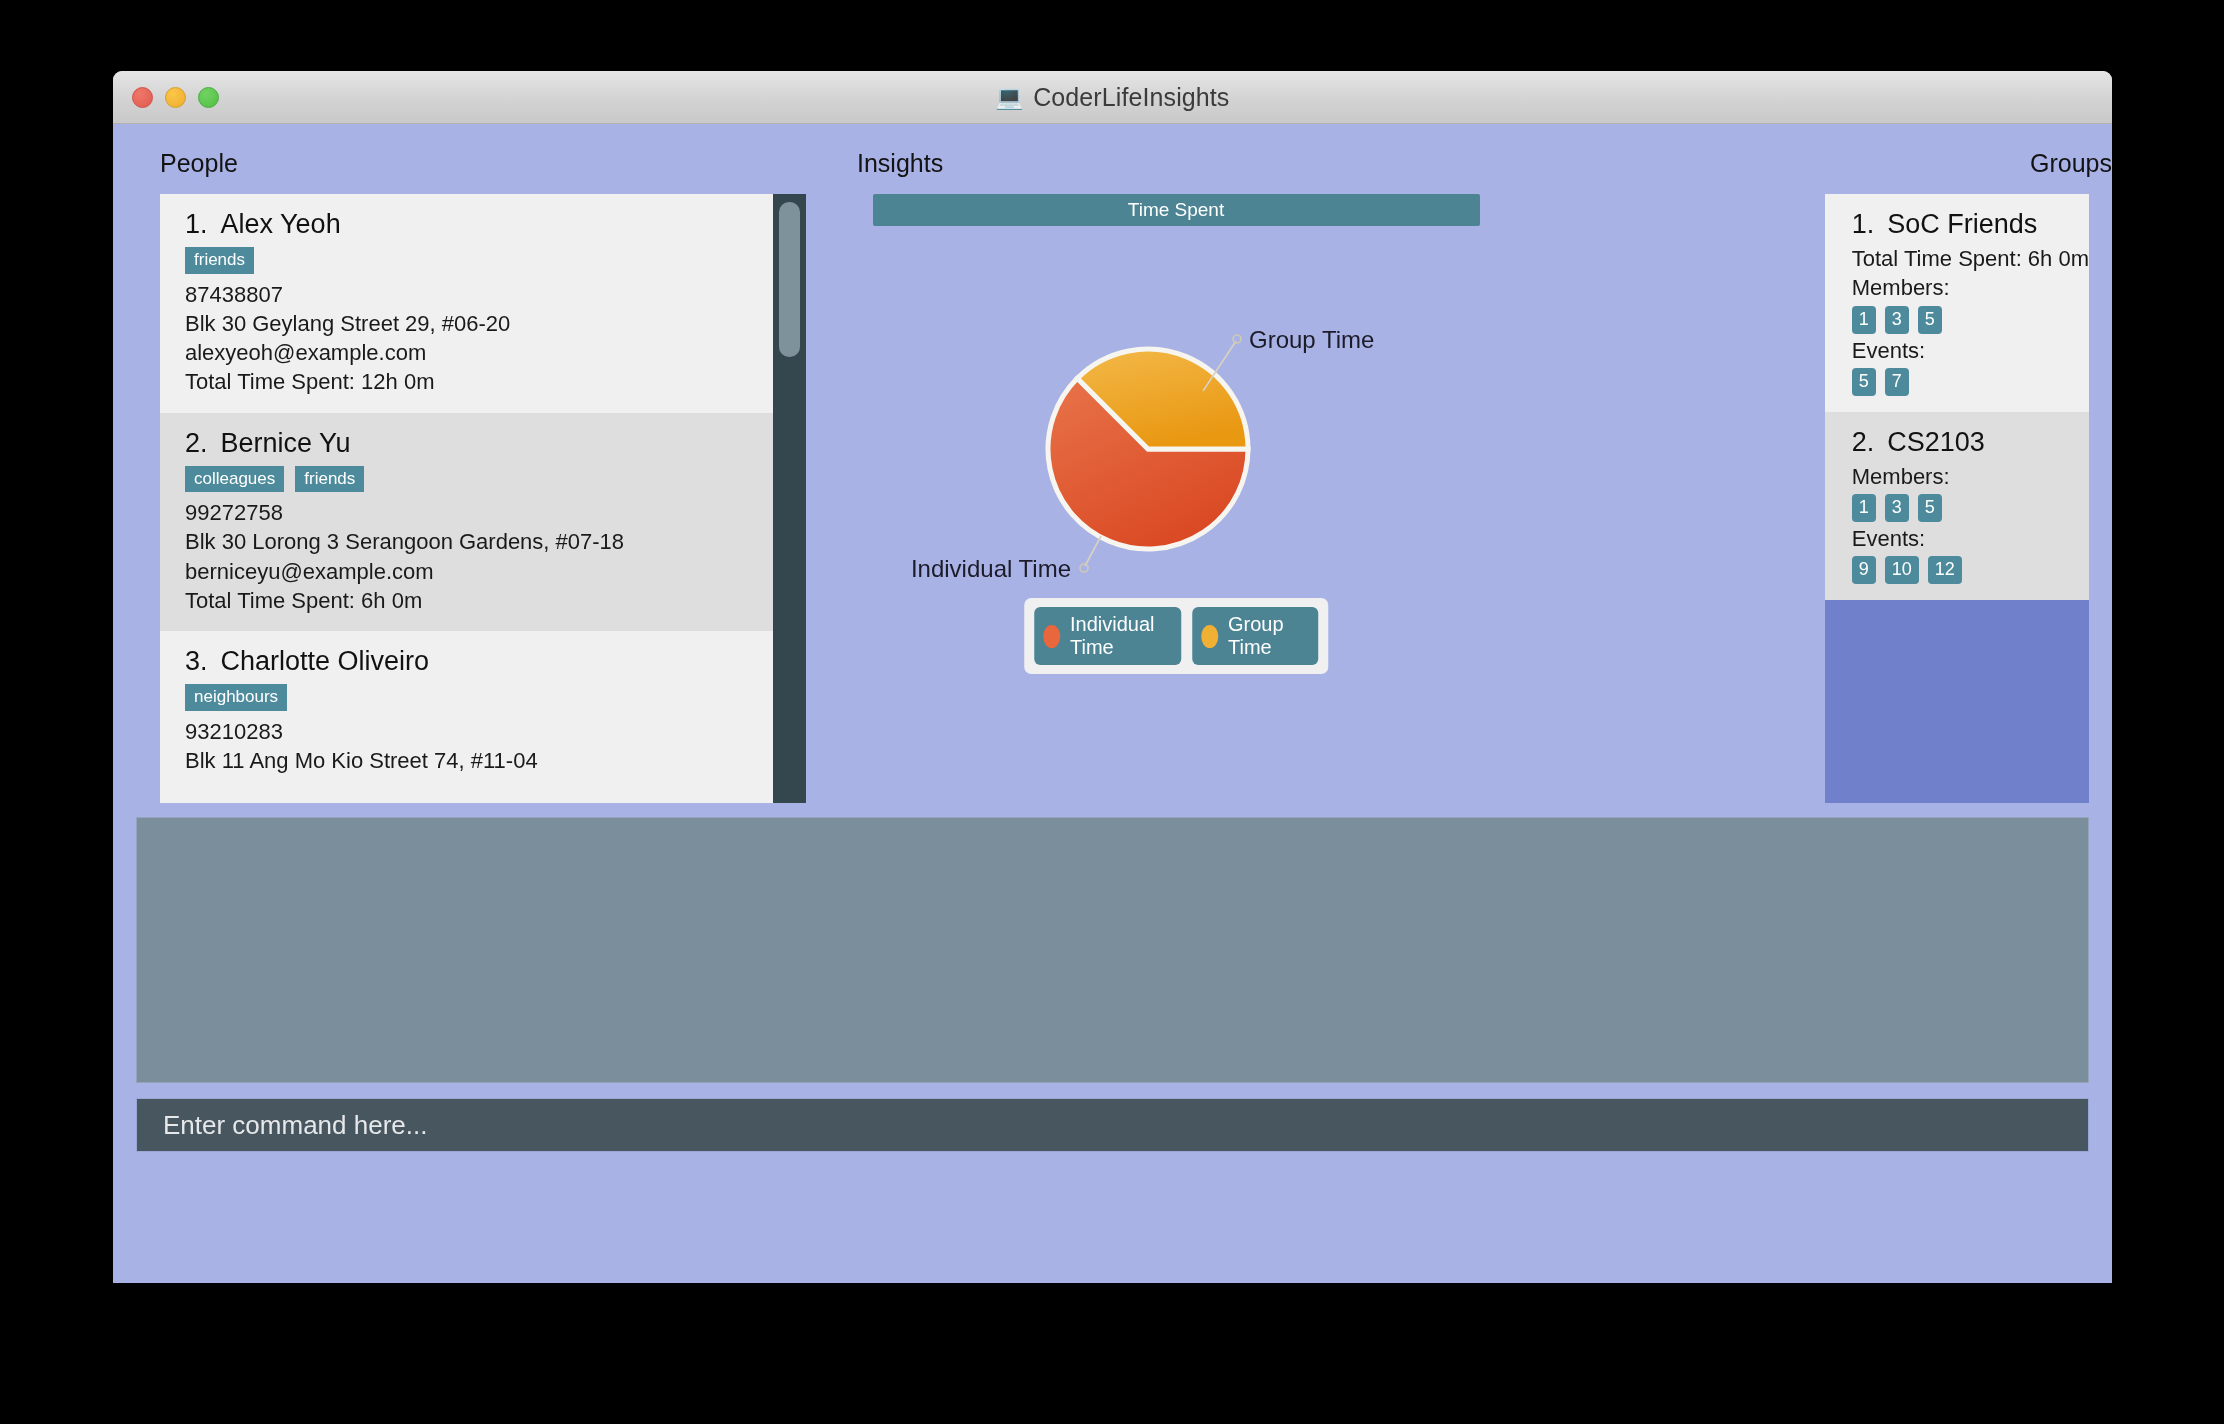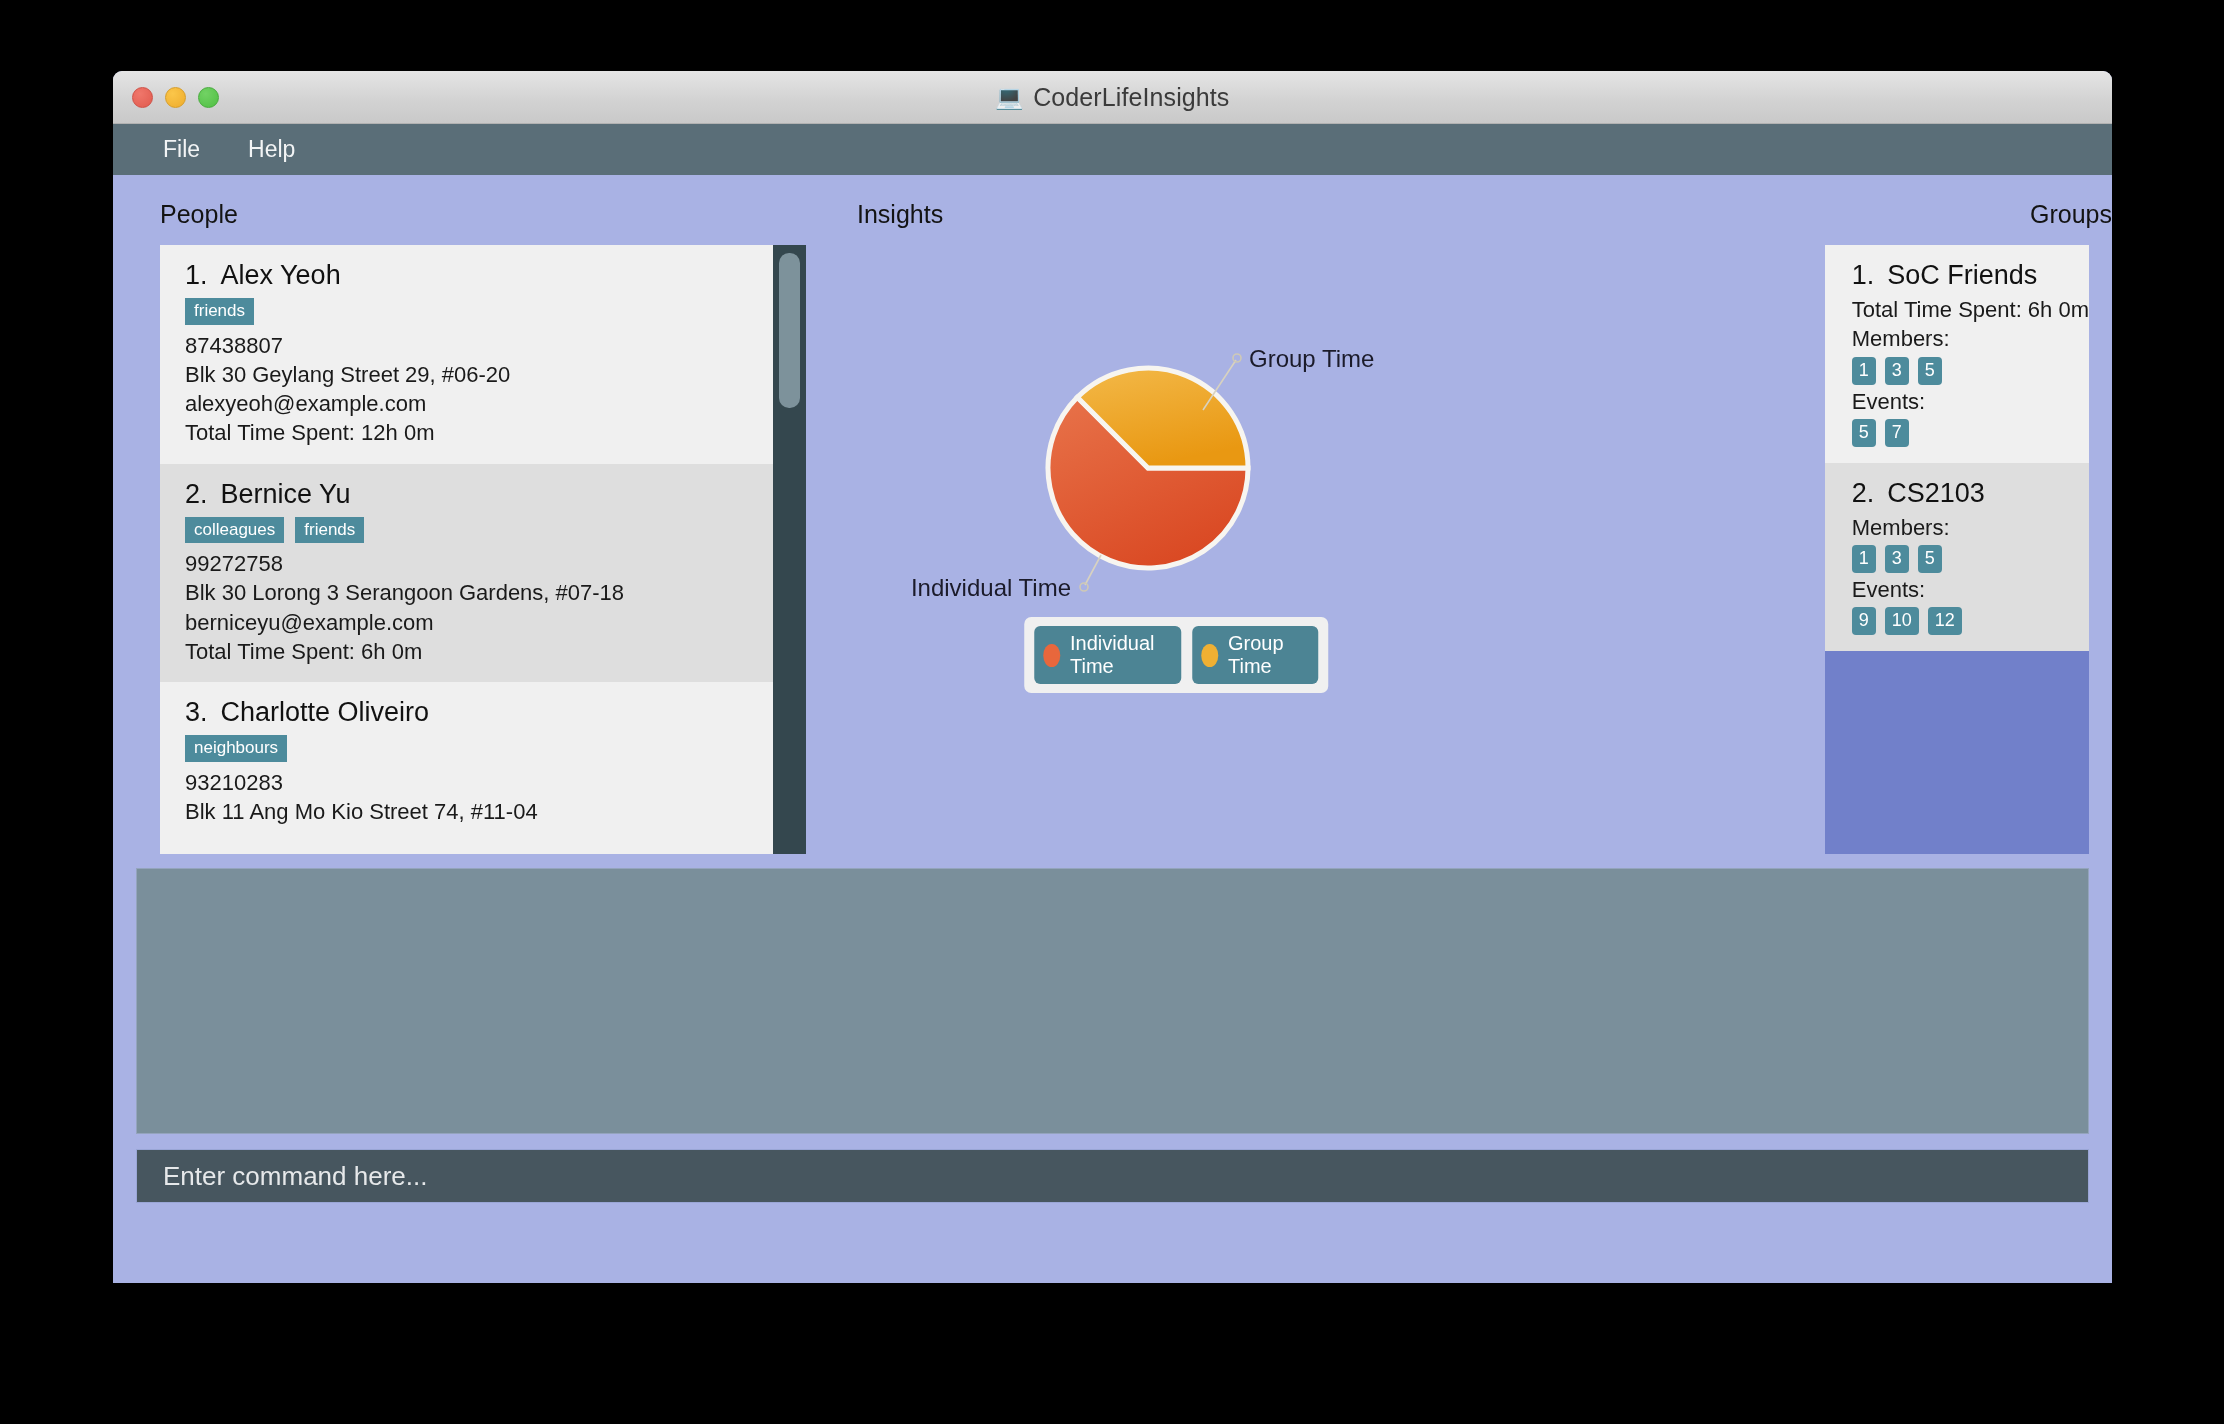--- a/index.html
+++ b/index.html
@@ -196,24 +196,20 @@
       <div class="dot red"></div>
       <div class="dot yellow"></div>
       <div class="dot green"></div>
     </div>
     <div class="title-center">
       <span class="title-emoji">💻</span>
       <span class="title-text">CoderLifeInsights</span>
     </div>
   </div>
 
-  <div class="menubar">
-    <div class="menu-item">File</div>
-    <div class="menu-item">Help</div>
-  </div>
 
   <div class="body-area">
 
     <div class="panels">
 
       <div class="panel people">
         <div class="panel-title">People</div>
         <div class="list-wrap">
           <div class="list-col">
 
@@ -261,20 +257,21 @@
           </div>
           <div class="scrollbar">
             <div class="scroll-thumb"></div>
           </div>
         </div>
       </div>
 
       <div class="panel insights">
         <div class="panel-title">Insights</div>
         <div class="chart-box">
+          <div class="chart-title-bar">Time Spent</div>
           <div class="pie-area">
             <svg width="607" height="470" viewBox="0 0 607 470">
               <defs>
                 <linearGradient id="gradInd" x1="0" y1="0" x2="0.55" y2="1">
                   <stop offset="0%" stop-color="#e8734a"></stop>
                   <stop offset="100%" stop-color="#da4a24"></stop>
                 </linearGradient>
                 <linearGradient id="gradGrp" x1="0" y1="0" x2="0.35" y2="1">
                   <stop offset="0%" stop-color="#f3b949"></stop>
                   <stop offset="100%" stop-color="#e99812"></stop>

